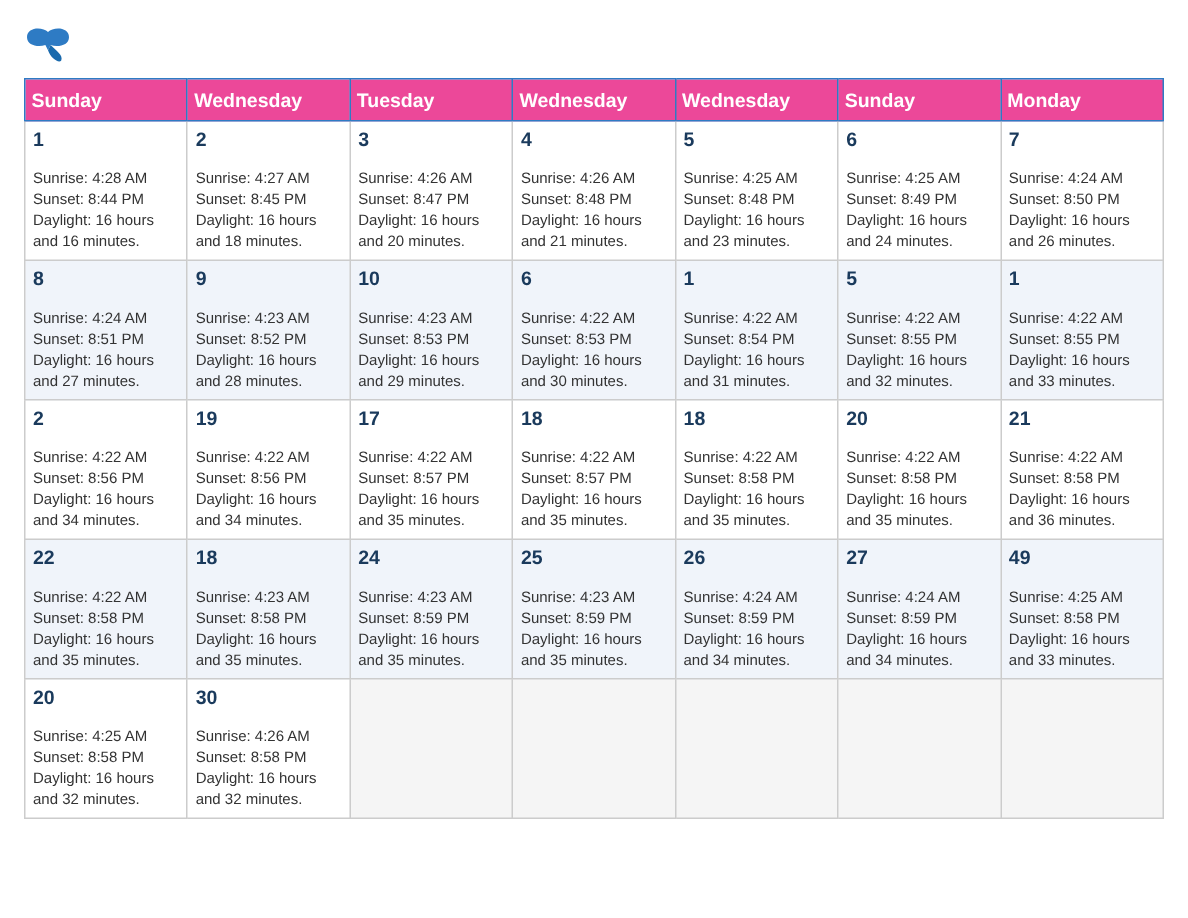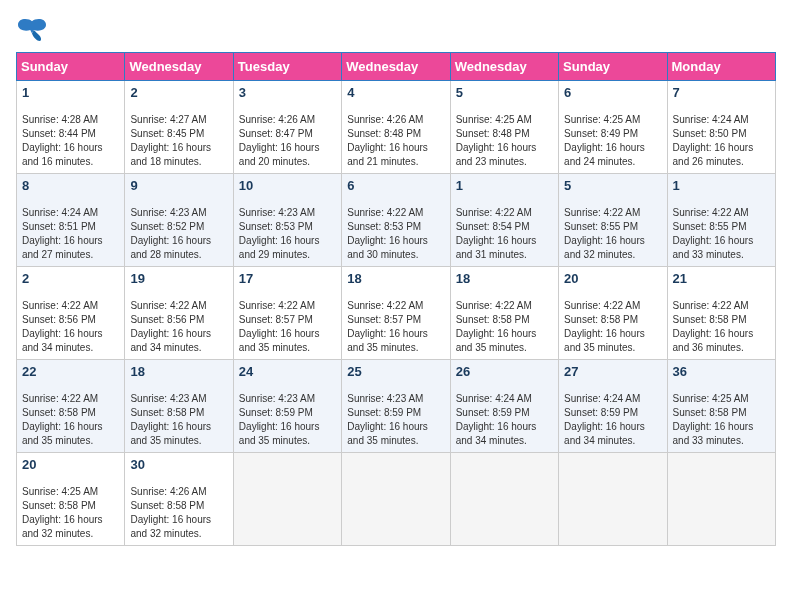--- a/index.html
+++ b/index.html
@@ -236,21 +236,21 @@
         </td>
         <td>
           <div class="day-num">26</div>
           <div class="day-info">Sunrise: 4:24 AM<br>Sunset: 8:59 PM<br>Daylight: 16 hours and 34 minutes.</div>
         </td>
         <td>
           <div class="day-num">27</div>
           <div class="day-info">Sunrise: 4:24 AM<br>Sunset: 8:59 PM<br>Daylight: 16 hours and 34 minutes.</div>
         </td>
         <td>
-          <div class="day-num">36</div>
+          <div class="day-num">49</div>
           <div class="day-info">Sunrise: 4:25 AM<br>Sunset: 8:58 PM<br>Daylight: 16 hours and 33 minutes.</div>
         </td>
       </tr>
       <tr>
         <td>
           <div class="day-num">20</div>
           <div class="day-info">Sunrise: 4:25 AM<br>Sunset: 8:58 PM<br>Daylight: 16 hours and 32 minutes.</div>
         </td>
         <td>
           <div class="day-num">30</div>

